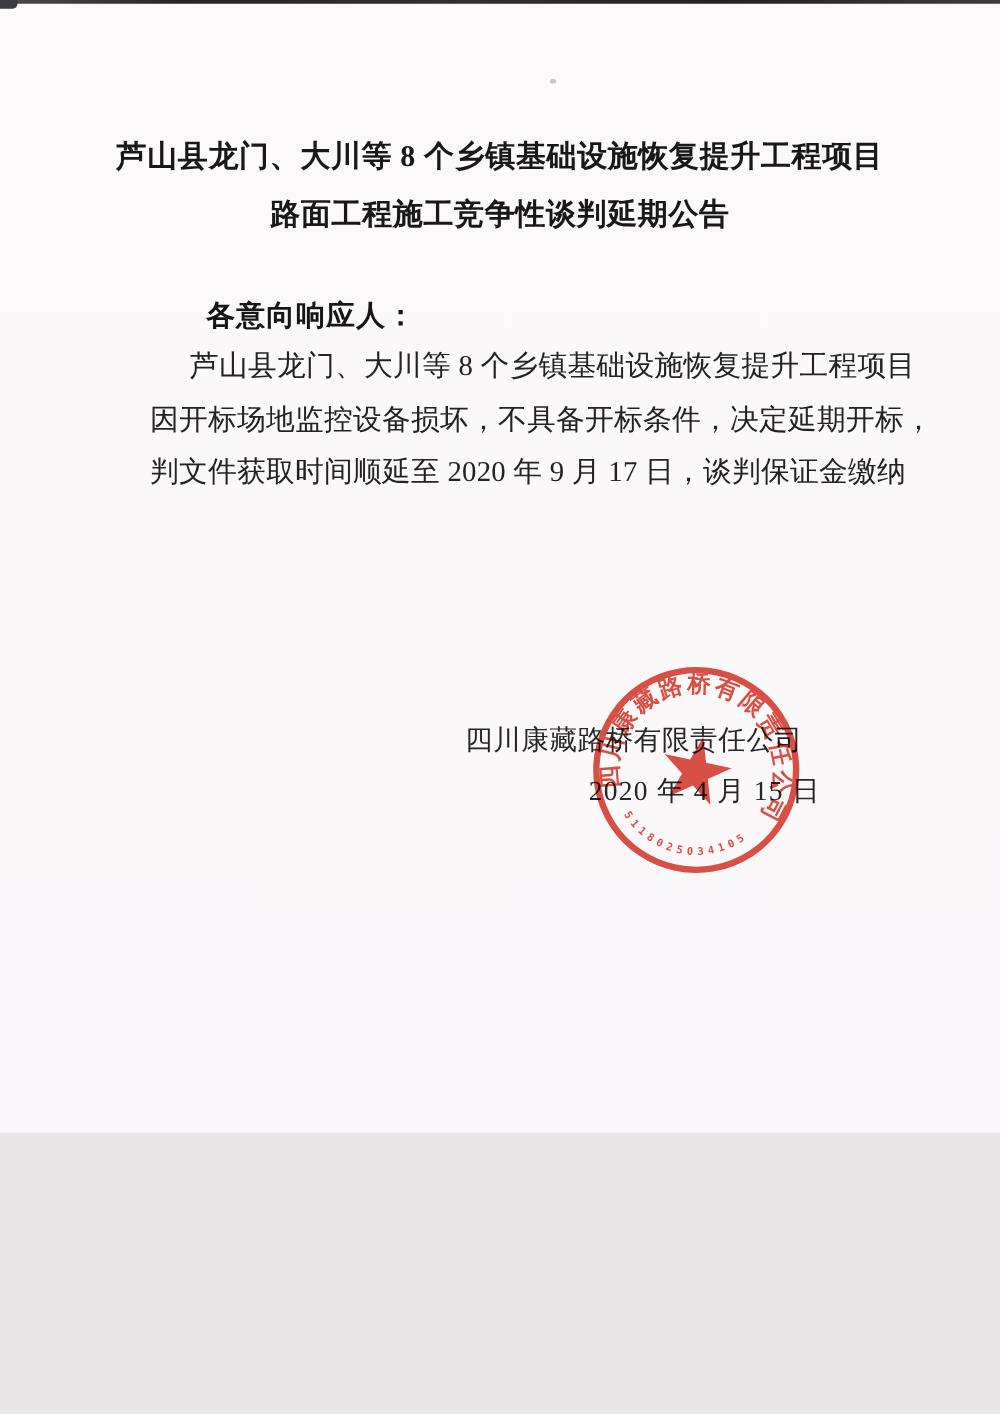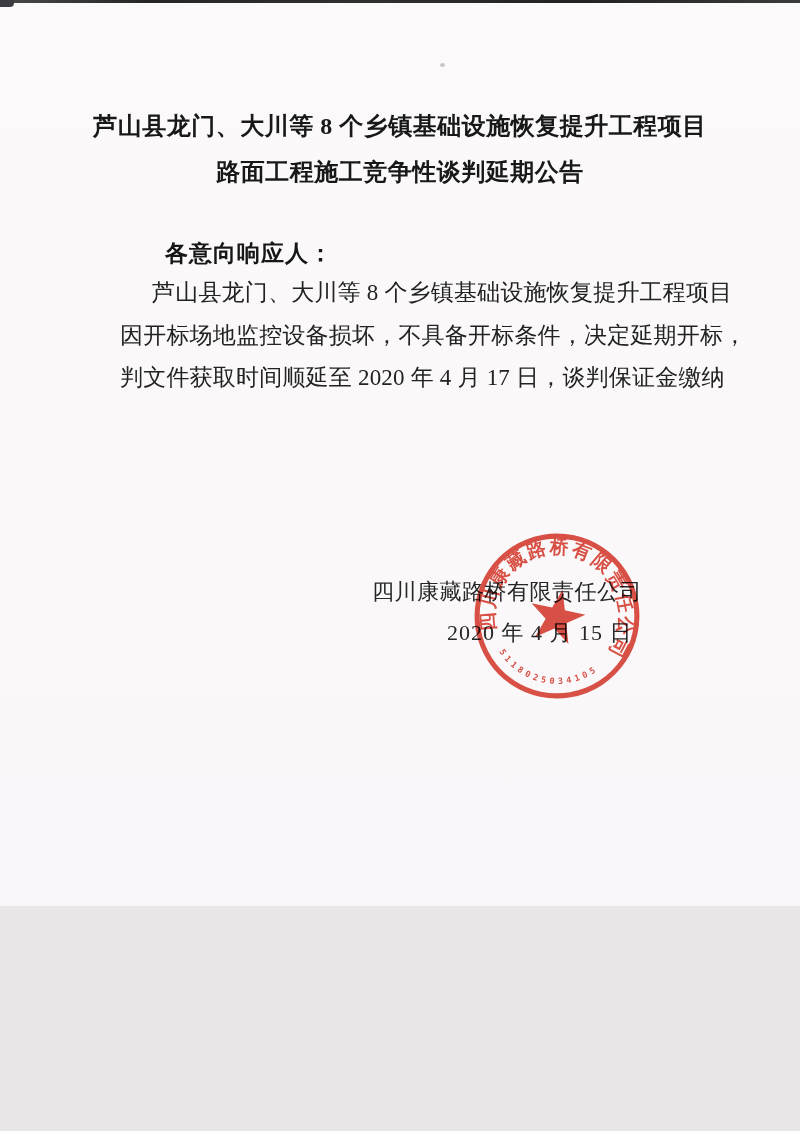--- a/index.html
+++ b/index.html
@@ -48,21 +48,21 @@
     text-align:justify;text-align-last:justify;
     white-space:nowrap;
     letter-spacing:0.2px;
   }
   .bline.indent{width:534px;padding-left:32px;}
   .sig-company{
     position:absolute;left:372px;top:579px;
     font-size:22px;line-height:26px;color:#262626;letter-spacing:0.5px;
   }
   .sig-date{
-    position:absolute;left:447px;top:620px;
+    position:absolute;left:471px;top:620px;
     font-size:22px;line-height:26px;color:#262626;letter-spacing:1px;text-align:right;
   }
   .seal{
     position:absolute;left:472px;top:531px;width:170px;height:170px;
     mix-blend-mode:multiply;opacity:0.88;
     transform:rotate(2deg);
   }
   .smudge{
     position:absolute;left:440px;top:63px;width:5px;height:4px;
     background:#c9c6c8;border-radius:50%;
@@ -78,21 +78,21 @@
   <div class="smudge"></div>
 
   <div class="doc-title l1">芦山县龙门、大川等 8 个乡镇基础设施恢复提升工程项目</div>
   <div class="doc-title l2">路面工程施工竞争性谈判延期公告</div>
 
   <div class="salutation">各意向响应人：</div>
 
   <div class="body-block">
     <div class="bline indent">芦山县龙门、大川等 8 个乡镇基础设施恢复提升工程项目</div>
     <div class="bline">因开标场地监控设备损坏，不具备开标条件，决定延期开标，</div>
-    <div class="bline">判文件获取时间顺延至 2020 年 4 月 17 日，谈判保证金缴纳</div>
+    <div class="bline">判文件获取时间顺延至 2020 年 9 月 17 日，谈判保证金缴纳</div>
   </div>
 
   <div class="sig-company">四川康藏路桥有限责任公司</div>
   <div class="sig-date">2020 年 4 月 15 日</div>
 
   <svg class="seal" viewBox="0 0 200 200">
     <g transform="rotate(10 100 100)">
       <circle cx="100" cy="100" r="94" fill="none" stroke-width="6" stroke="#d93a2c"></circle>
       <path id="sealArcTop" d="M 32.9,131.3 A 74 74 0 1 1 167.1,131.3" fill="none"></path>
       <path id="sealArcBottom" d="M 38.7,151.4 A 80 80 0 0 0 161.3,151.4" fill="none"></path>

